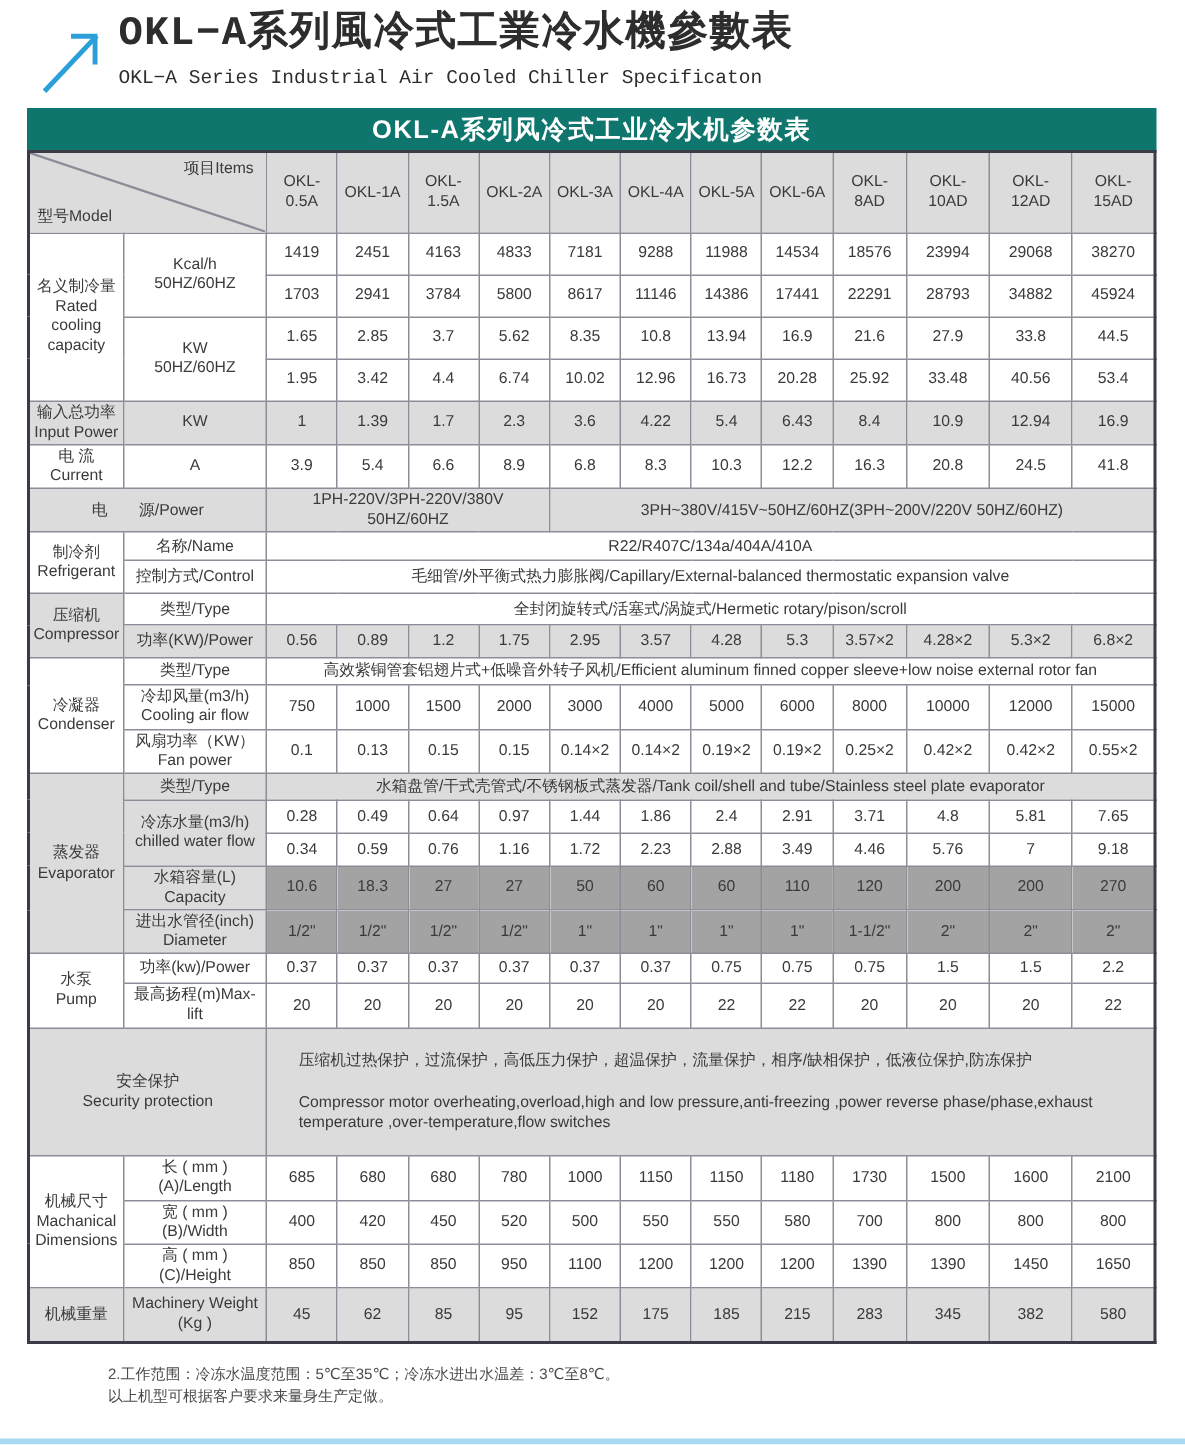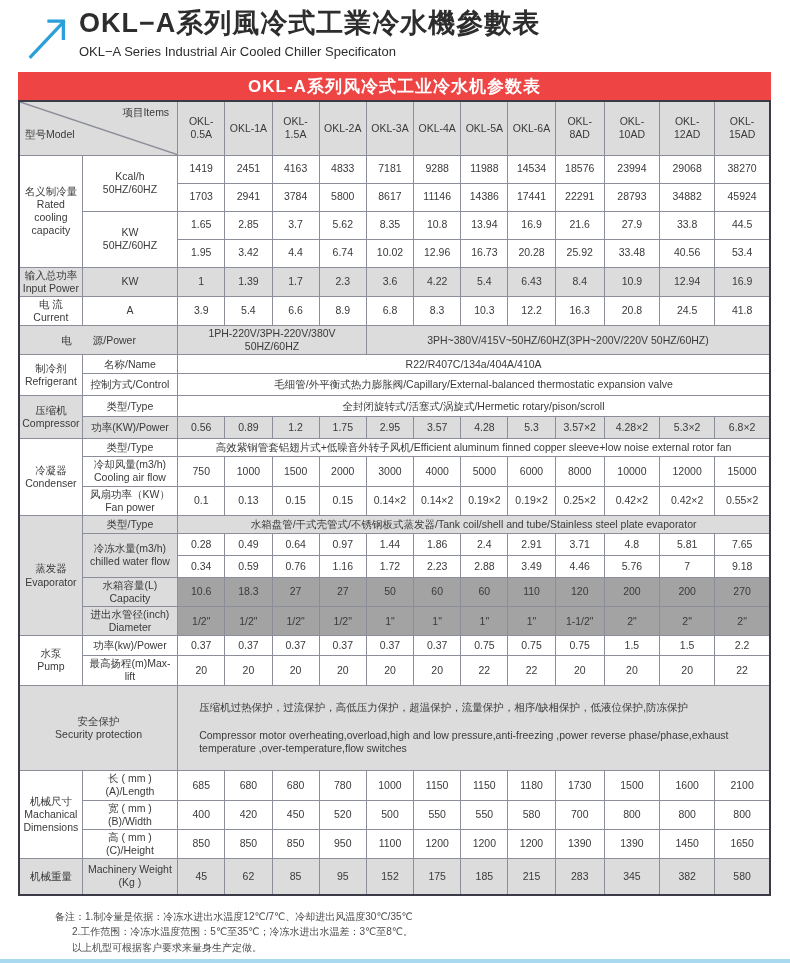--- a/index.html
+++ b/index.html
@@ -2,47 +2,47 @@
 <html><head>
 <meta charset="utf-8">
 <style>
   html,body{margin:0;padding:0;}
   body{
     width:790px;height:963px;position:relative;background:#ffffff;
     font-family:"Liberation Sans","DejaVu Sans",sans-serif;color:#3a3a3a;
     overflow:hidden;
   }
   
-  .doc-header{display:flex;align-items:center;padding:7px 0 0 26px;}
+  .doc-header{display:flex;align-items:flex-end;padding:7px 0 0 26px;font-family:Liberation Mono, monospace;}
   .logo{width:46px;height:47px;margin-top:3px;flex:0 0 auto;}
   .titles{margin-left:7px;}
   .title-cn{font-size:27px;line-height:32px;margin:0;font-weight:600;color:#2d2d2d;letter-spacing:1px;}
   .title-en{font-size:13px;line-height:22px;margin:2px 0 0 0;font-weight:400;color:#2d2d2d;}
   
   .banner{
-    margin:9px 19px 0 18px;height:28px;background:#ef4444;color:#fff;
+    margin:9px 19px 0 18px;height:28px;background:#0f766e;color:#fff;
     font-size:17px;font-weight:bold;display:flex;align-items:center;justify-content:center;
     letter-spacing:1px;
   }
   
   table{
     border-collapse:collapse;table-layout:fixed;margin:0 0 0 18px;width:753px;
     border:2px solid #3b3b47;font-size:10.5px;
   }
   td{
     border:1px solid #8b8d99;text-align:center;vertical-align:middle;
     padding:1px 2px;line-height:1.25;white-space:pre-line;overflow:hidden;background:#fff;
   }
   tr.g  td{background:#dcdcdc;}
   tr.lg td{background:#a3a3a3;}
   td.gbg{background:#dcdcdc !important;}
   td.left{text-align:left;padding-left:5px;}
   .corner{position:relative;padding:0;}
   .corner svg{position:absolute;left:0;top:0;width:100%;height:100%;}
-  .c-model{position:absolute;left:5px;bottom:13px;}
+  .c-model{position:absolute;left:5px;bottom:3px;}
   .c-items{position:absolute;right:8px;top:4px;}
   .sec div{margin:1px 16px;}
   
   .notes{margin:13px 0 0 55px;font-size:10px;color:#4a4a4a;}
   .notes .ln{line-height:15.5px;}
   .ind{margin-left:17px;}
   
   .bottom-strip{position:absolute;left:0;bottom:0;width:790px;height:4px;background:#a8d9f0;}
 </style>
 </head>
@@ -460,21 +460,20 @@
           <td>283</td>
           <td>345</td>
           <td>382</td>
           <td>580</td>
     </tr>
   </tbody>
     </table>
 
   <div class="notes">
     <div class="notes-cn">
-      <div class="ln">备注：1.制冷量是依据：冷冻水进出水温度12℃/7℃、冷却进出风温度30℃/35℃</div>
       <div class="ln ind">2.工作范围：冷冻水温度范围：5℃至35℃；冷冻水进出水温差：3℃至8℃。</div>
       <div class="ln ind">以上机型可根据客户要求来量身生产定做。</div>
 
     </div>
 
   </div>
 
   <div class="bottom-strip"></div>
 </div>
 

